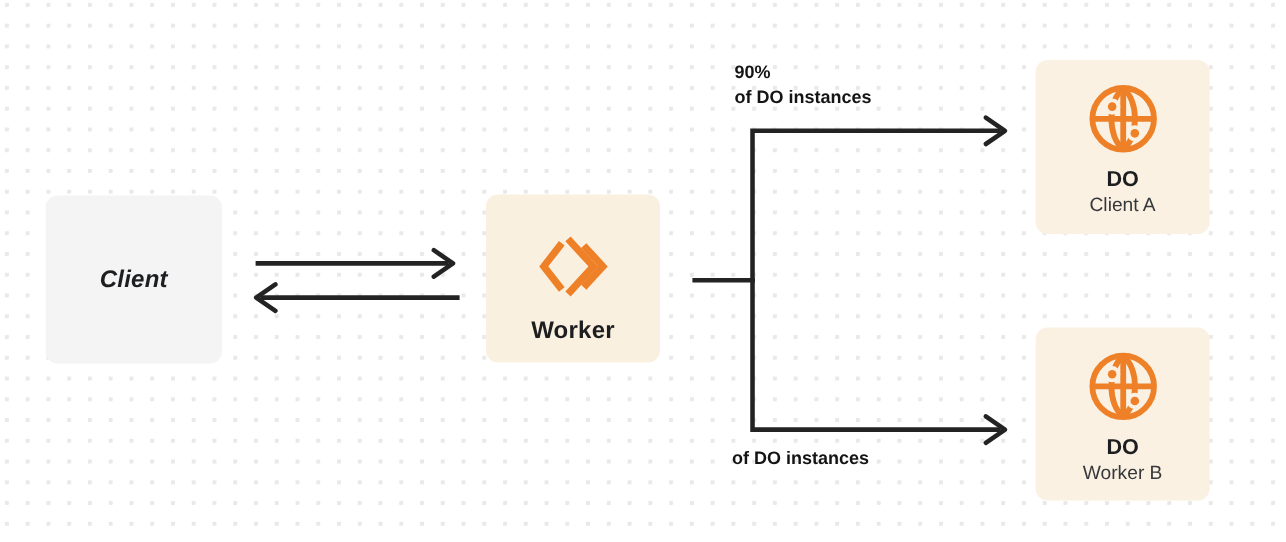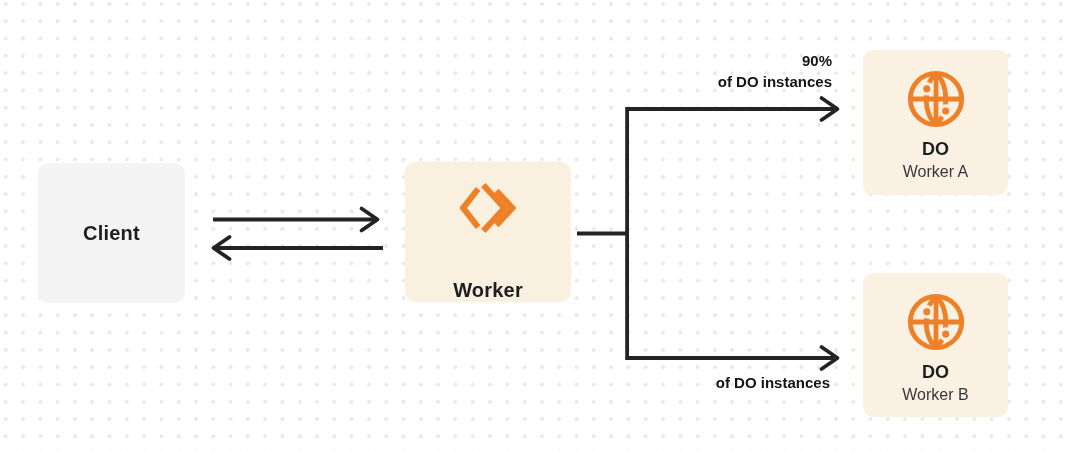--- a/index.html
+++ b/index.html
@@ -14,41 +14,41 @@
     border-radius:12px;
   }
 
   .node {
     position:absolute;
     border-radius:10px;
     display:flex; flex-direction:column;
     align-items:center; justify-content:center;
     box-sizing:border-box;
   }
-  .node-client  { left:38px;  top:163px; width:147px; height:140px; background:#f4f4f5; }
-  .node-worker  { left:405px; top:162px; width:166px; height:140px; background:#faf0e0; padding-top:16px;justify-content:space-between; }
+  .node-client  { left:38px;  top:163px; width:147px; height:140px; background:#f4f4f5;font-style:italic; }
+  .node-worker  { left:405px; top:162px; width:145px; height:140px; background:#faf0e0; padding-top:16px; }
   .node-do-a    { left:863px; top:50px;  width:145px; height:145px; background:#faf1e2; padding-top:4px; }
   .node-do-b    { left:863px; top:273px; width:145px; height:144px; background:#faf1e2; padding-top:4px; }
 
   .node-title {
     font-size:20px; font-weight:700; color:#1d1e20; letter-spacing:0.2px;
   }
   .do-title { font-size:18px; font-weight:700; color:#1d1e20; margin-top:9px; }
   .do-subtitle { font-size:16px; font-weight:400; color:#36383b; margin-top:3px; }
   .worker-label { margin-top:13px; }
 
   .icon-wrap { width:62px; height:62px; display:block; }
   .icon-wrap-worker { width:60px; height:60px; display:block; }
 
   .arrow-layer { position:absolute; left:0; top:0; width:1072px; height:452px; }
 
   .branch-label {
     position:absolute;
     width:220px;
-    text-align:right;
+    text-align:left;
     font-size:15px; font-weight:700;
     color:#141414;
     line-height:21px;
   }
   .branch-label-top    { left:612px; top:50px; }
   .branch-label-bottom { left:610px; top:372px; }
 </style>
 </head>
 <body>
 
@@ -102,21 +102,21 @@
         <path d="M32 6 V58"></path>
         <path d="M32 6.5 C18.5 15 18.5 49 32 57.5"></path>
         <path d="M32 6.5 C45.5 15 45.5 49 32 57.5"></path>
       </g>
       <circle cx="22.5" cy="21.5" r="7" fill="#faf1e2"></circle>
       <circle cx="42" cy="44.5" r="7" fill="#faf1e2"></circle>
       <circle cx="22.5" cy="21.5" r="3.7" fill="#EE8028"></circle>
       <circle cx="42" cy="44.5" r="3.7" fill="#EE8028"></circle>
     </svg>
     <div class="do-title">DO</div>
-    <div class="do-subtitle">Worker A</div>
+    <div class="do-subtitle">Client A</div>
   </div>
 
   <div class="node node-do-b">
     <svg class="icon-wrap" viewBox="0 0 64 64" fill="none" xmlns="http://www.w3.org/2000/svg">
       <g stroke="#EE8028" stroke-width="5">
         <circle cx="32" cy="32" r="26.5"></circle>
         <path d="M6.5 32 H57.5"></path>
         <path d="M32 6 V58"></path>
         <path d="M32 6.5 C18.5 15 18.5 49 32 57.5"></path>
         <path d="M32 6.5 C45.5 15 45.5 49 32 57.5"></path>

